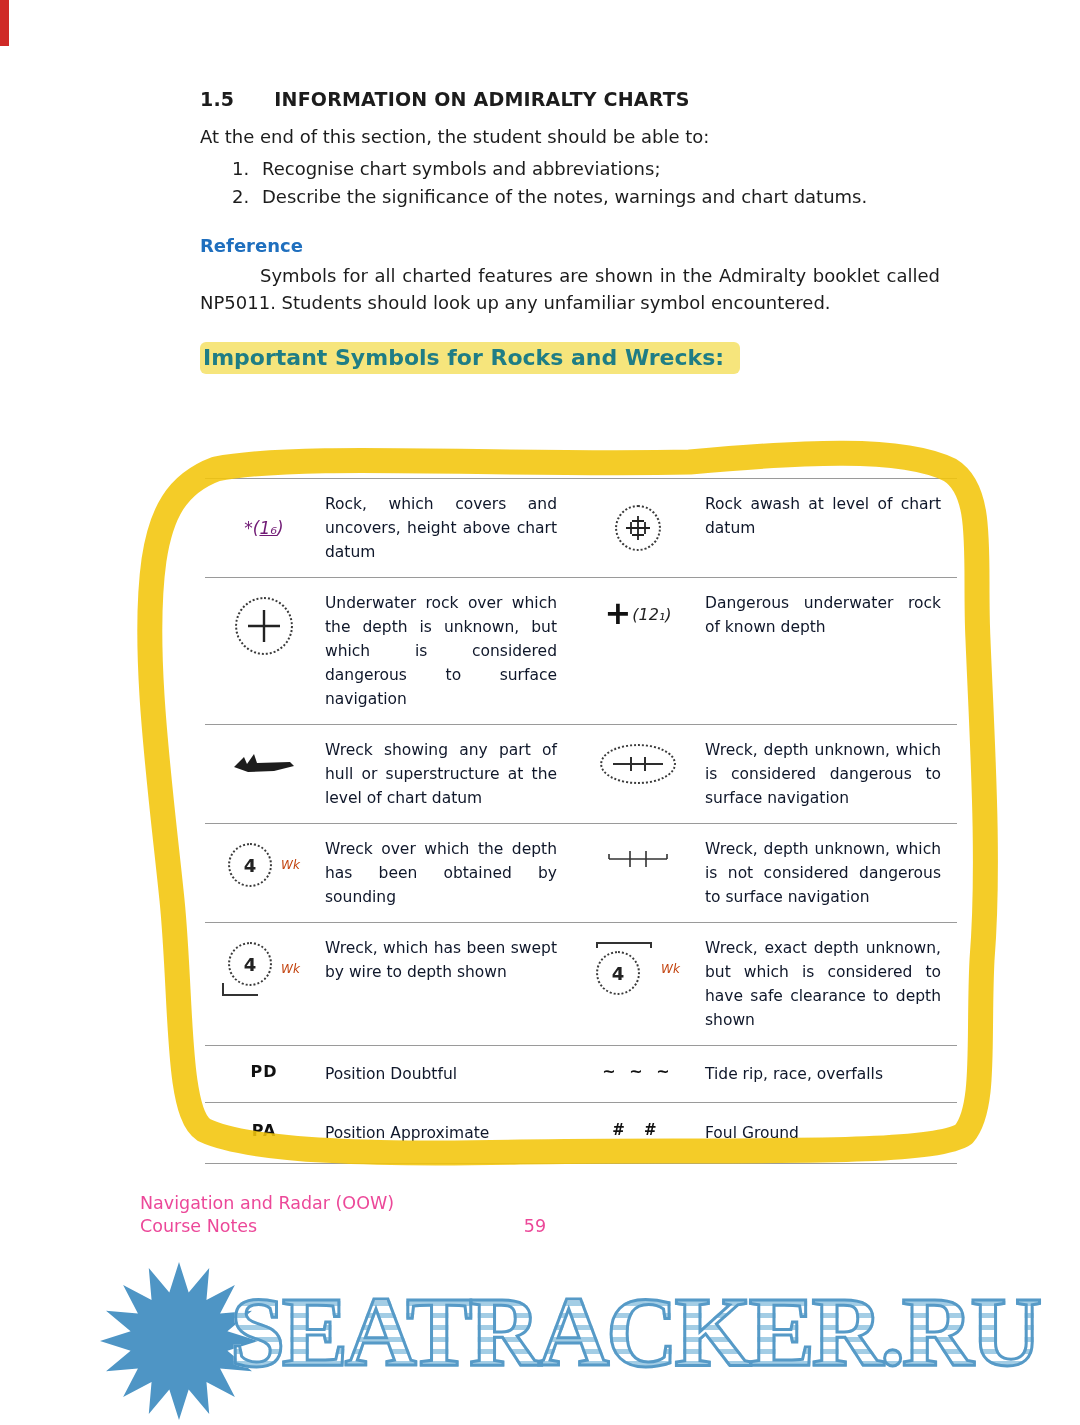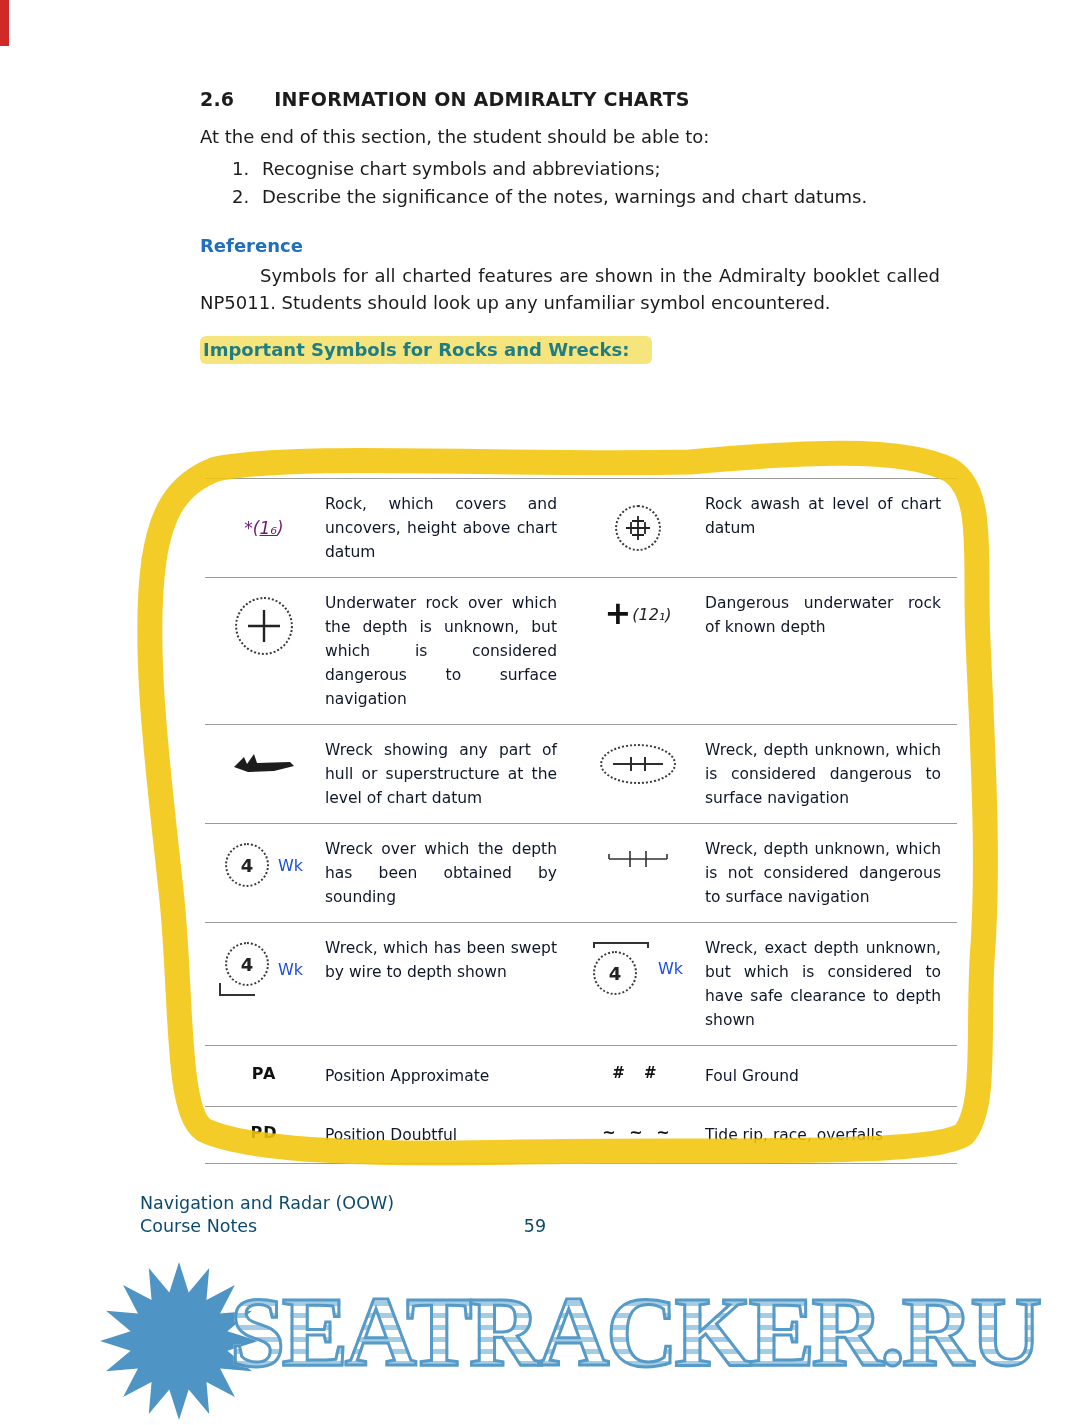--- a/index.html
+++ b/index.html
@@ -11,52 +11,52 @@
   
   .content{position:absolute;left:200px;top:88px;width:740px;}
   .h-section{display:flex;gap:40px;font-size:19px;font-weight:bold;letter-spacing:.2px;}
   .intro{margin-top:16px;font-size:18px;}
   .obj-list{margin-top:8px;}
   .obj-item{display:flex;margin-left:32px;line-height:28px;font-size:18px;}
   .obj-num{width:30px;}
   .h-bold{margin-top:30px;font-size:18px;font-weight:bold;}
   .h-ref{margin-top:24px;font-size:18px;font-weight:bold;color:#1f6fbe;}
   .ref-body{margin-top:6px;font-size:18px;line-height:27px;text-align:justify;text-indent:60px;}
-  .h-table{margin-top:20px;display:inline-block;background:#f6e57c;border-radius:6px;
-           padding:3px 23px 4px 3px;color:#1f7d85;font-size:18px;font-weight:bold;}
+  .h-table{margin-top:26px;display:inline-block;background:#f6e57c;border-radius:6px;
+           padding:3px 16px 4px 3px;color:#1f7d85;font-size:22px;font-weight:bold;}
   
   .symtable{position:absolute;left:205px;top:478px;width:752px;border-bottom:1px solid #9a9a9a;font-size:15.5px;}
   .trow{display:grid;grid-template-columns:118px 250px 130px 254px;border-top:1px solid #9a9a9a;padding:11px 0;}
   .cell-sym{display:flex;justify-content:center;align-items:flex-start;padding-top:8px;}
   .cell-sym.vc{align-items:center;padding-top:0;}
   .cell-txt{text-align:justify;padding:2px 16px 2px 2px;line-height:24px;color:#0f172a;}
   .symtext{font-style:italic;font-size:17px;color:#701a75;}
   .uline{text-decoration:underline;}
   .dotcircle{border:2px dotted #3a3a3a;border-radius:50%;display:flex;align-items:center;justify-content:center;box-sizing:border-box;}
   .c46{width:46px;height:46px;}
   .c58{width:58px;height:58px;}
   .c44{width:44px;height:44px;}
   .dotellipse{border:2px dotted #3a3a3a;border-radius:50%;width:76px;height:40px;display:flex;align-items:center;justify-content:center;box-sizing:border-box;}
   .depthnum{font-size:18px;font-weight:600;color:#222;}
-  .wk{font-size:16px;color:#1d4ed8;margin-left:9px;}
+  .wk{font-size:12px;font-style:italic;color:#c2410c;margin-left:9px;}
   .wkgroup{display:flex;align-items:center;}
   .stack{display:flex;flex-direction:column;align-items:flex-start;}
   .bracket{width:34px;height:11px;border-left:2px solid #333;border-bottom:2px solid #333;margin:-3px 0 0 -6px;}
   .topcap{width:56px;height:6px;border:2px solid #333;border-bottom:none;margin:0 auto 3px;box-sizing:border-box;}
   .bigplus{font-size:32px;font-weight:700;line-height:1;color:#111;}
   .plussub{font-size:16px;font-style:italic;color:#222;position:relative;top:8px;margin-left:1px;}
   .abbr{font-weight:bold;font-size:16px;letter-spacing:1px;color:#111;}
   .foul{font-weight:bold;font-size:15px;letter-spacing:7px;color:#111;}
   .tide{font-weight:bold;font-size:16px;letter-spacing:4px;color:#111;}
   
   .marker-svg{position:absolute;left:0;top:0;pointer-events:none;z-index:5;}
   .red-sliver{position:absolute;left:0;top:0;width:9px;height:46px;background:#cf2a27;}
   
   .footer{position:absolute;left:140px;right:150px;top:1192px;display:grid;
-          grid-template-columns:1fr auto 1fr;font-size:17.5px;line-height:23px;color:#0c4a6e;}
+          grid-template-columns:1fr auto 1fr;font-size:17.5px;line-height:23px;color:#ec4899;}
   .footer .f-center{justify-self:center;margin-top:23px;}
   .footer .f-right{justify-self:end;text-align:right;}
   .watermark{position:absolute;left:100px;top:1258px;width:980px;height:167px;z-index:6;display:flex;}
   .wm-sun{flex:0 0 auto;margin-top:4px;}
   .wm-text{
     font-family:Liberation Serif, serif;
     font-weight:700;font-size:99px;line-height:1;white-space:nowrap;
     letter-spacing:-3px;margin:24px 0 16px -28px;z-index:2;
     color:#cfe4f2;-webkit-text-stroke:3px #4e95c5;opacity:.95;
   }
@@ -67,21 +67,21 @@
     }
   }
 </style>
 </head>
 <body>
 
 <div class="red-sliver"></div>
 
 <div class="content">
   <div class="h-section">
-    <span>2.6</span>
+    <span>1.5</span>
     <span>INFORMATION ON ADMIRALTY CHARTS</span>
   </div>
 
   <div class="intro">At the end of this section, the student should be able to:</div>
 
   <div class="obj-list">
     <div class="obj-item">
       <span class="obj-num">1.</span>
       <span>Recognise chart symbols and abbreviations;</span>
     </div>
@@ -186,40 +186,40 @@
           <span class="dotcircle c44">
               <span class="depthnum">4</span>
             </span>
         </span>
         <span class="wk">Wk</span>
       </span>
     </div>
     <div class="cell-txt">Wreck, exact depth unknown, but which is considered to have safe clearance to depth shown</div>
   </div>
 
+  <div class="trow" style="padding:14px 0;">
+    <div class="cell-sym" style="padding-top:2px;">
+      <span class="abbr">PD</span>
+    </div>
+    <div class="cell-txt">Position Doubtful</div>
+    <div class="cell-sym" style="padding-top:2px;">
+      <span class="tide">~ ~ ~</span>
+    </div>
+    <div class="cell-txt">Tide rip, race, overfalls</div>
+  </div>
+
   <div class="trow" style="padding:16px 0;">
     <div class="cell-sym" style="padding-top:2px;">
       <span class="abbr">PA</span>
     </div>
     <div class="cell-txt">Position Approximate</div>
     <div class="cell-sym" style="padding-top:2px;">
       <span class="foul"># #</span>
     </div>
     <div class="cell-txt">Foul Ground</div>
-  </div>
-
-  <div class="trow" style="padding:14px 0;">
-    <div class="cell-sym" style="padding-top:2px;">
-      <span class="abbr">PD</span>
-    </div>
-    <div class="cell-txt">Position Doubtful</div>
-    <div class="cell-sym" style="padding-top:2px;">
-      <span class="tide">~ ~ ~</span>
-    </div>
-    <div class="cell-txt">Tide rip, race, overfalls</div>
   </div>
 
 </div>
 
 <svg class="marker-svg" width="1080" height="1425" viewBox="0 0 1080 1425">
   <path d="M690 462
            C 800 452, 902 446, 950 470
            C 986 492, 974 560, 978 640
            C 982 740, 990 860, 982 960
            C 978 1040, 986 1108, 964 1134

